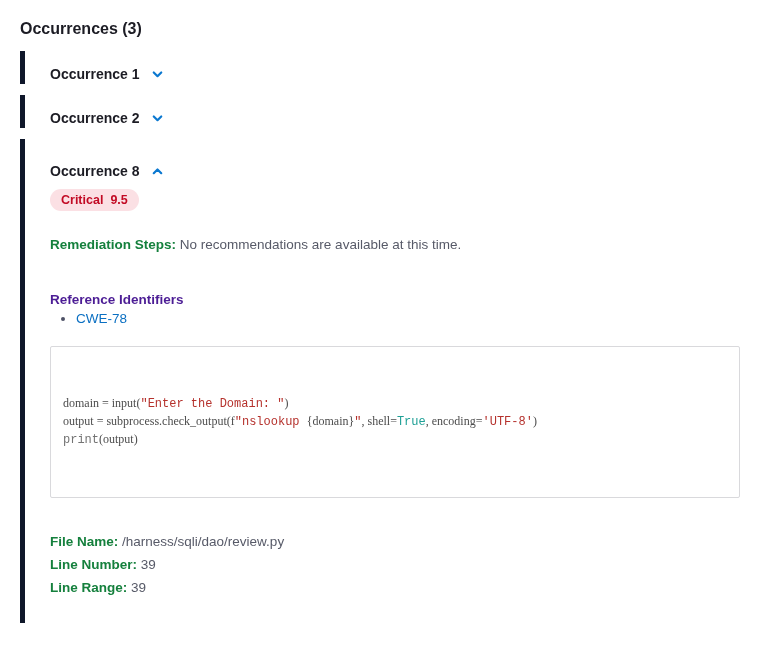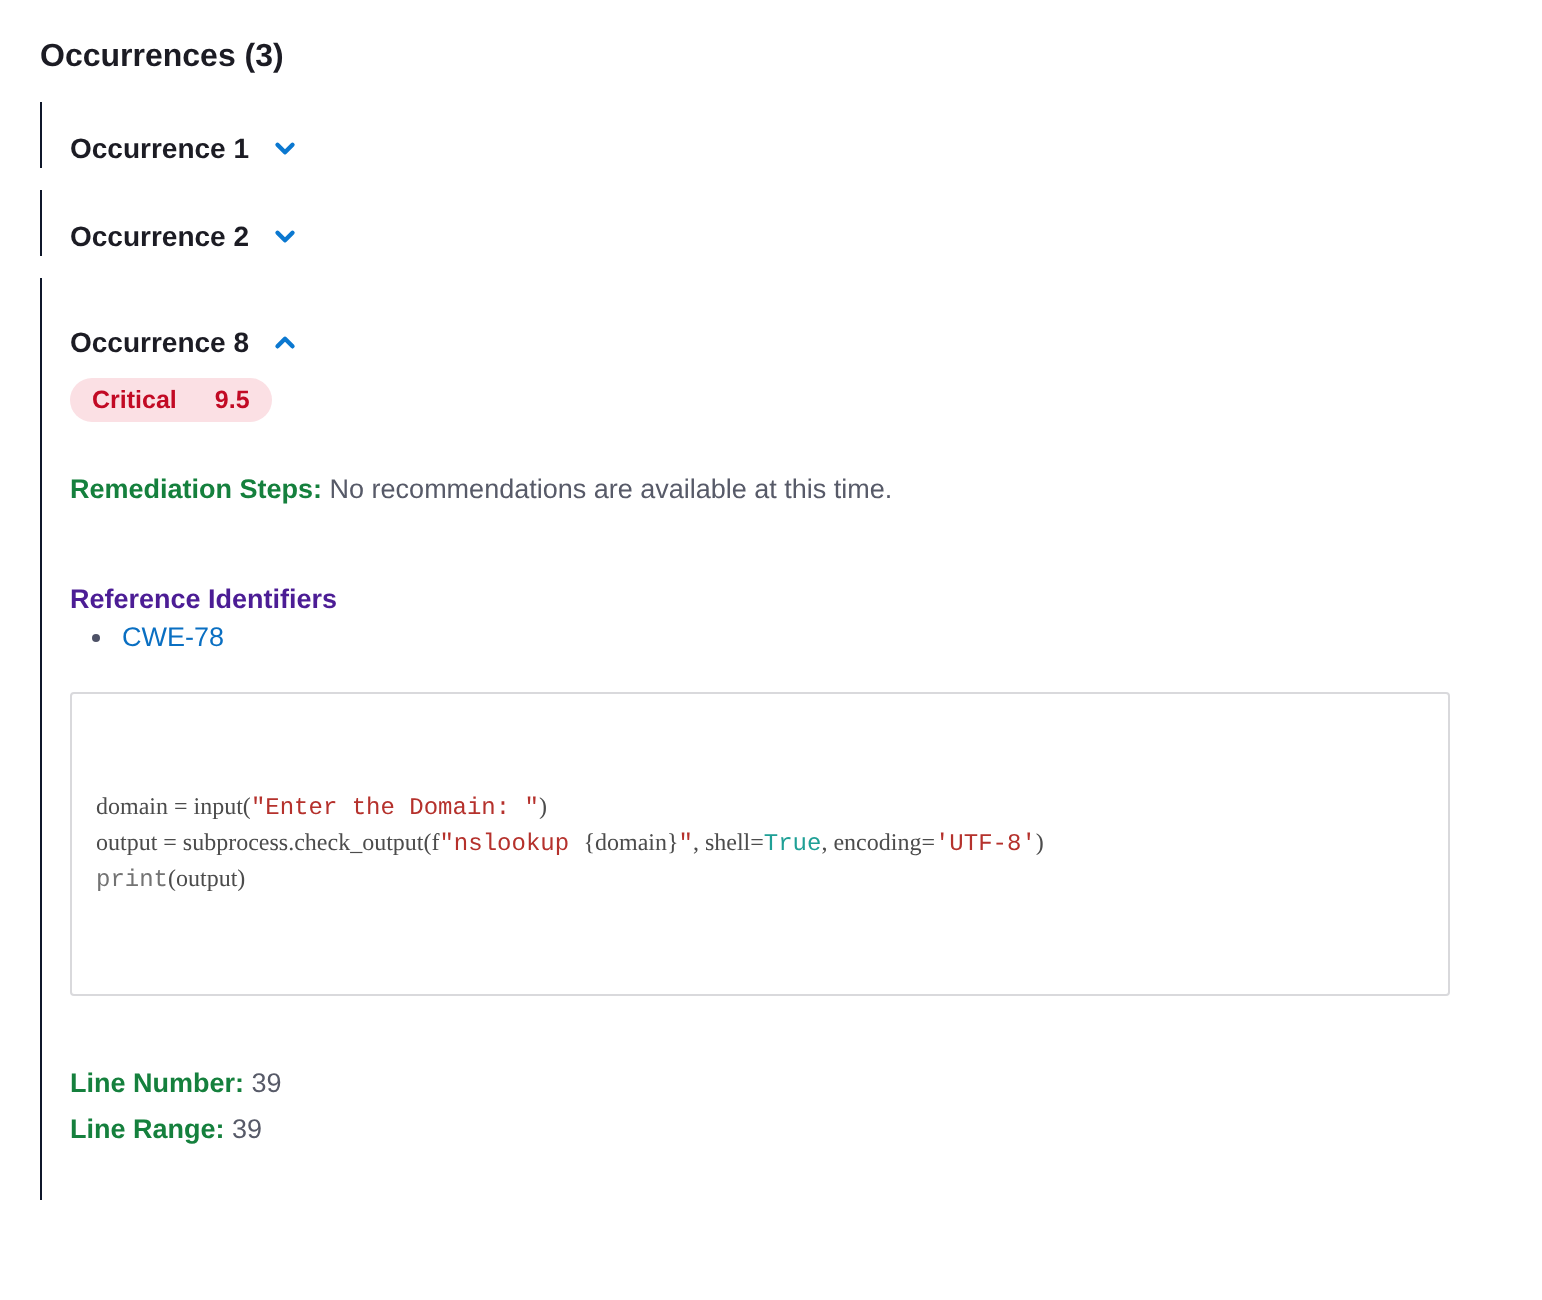--- a/index.html
+++ b/index.html
@@ -8,35 +8,35 @@
     width:771px; height:650px; overflow:hidden;
     padding:14px 20px 0 20px;
     font-family:"Liberation Sans", sans-serif;
     color:#575a68;
   }
   .page-title {
     font-size:16px; font-weight:700; color:#1c1c24;
     margin:6px 0 13px 0;
   }
   .occ-panel {
-    border-left:1px solid #0f172a;
-    padding:15px 0 2px 14px;
+    border-left:5px solid #0f172a;
+    padding:15px 0 2px 25px;
     margin-bottom:11px;
   }
   .occ-panel.expanded { margin-bottom:0; padding-bottom:24px; padding-top:24px; }
   .occ-header {
     display:flex; align-items:center; gap:10px;
     cursor:pointer; width:max-content;
   }
   .occ-title {
     font-size:14px; font-weight:700; color:#1c1c24; line-height:16px;
   }
   .chevron { display:block; }
   .badge {
-    display:inline-flex; align-items:center; gap:19px;
+    display:inline-flex; align-items:center; gap:7px;
     margin-top:10px;
     background:#fbe0e4; border-radius:11px;
     padding:4px 11px;
     font-size:12.5px; font-weight:700; color:#c20a24;
   }
   .remediation { margin-top:26px; font-size:13.5px; color:#575a68; }
   .bold-label { font-weight:700; color:#15803d; }
   .section-heading {
     font-size:13.5px; font-weight:700; color:#4c1d95;
   }
@@ -105,20 +105,24 @@
   <ul class="ref-list">
       <li><a>CWE-78</a></li>
     </ul>
 
   <div class="code-box">
     <div><div class="code-line"><span class="tk-p">domain = input(</span><span class="tk-s">"Enter the Domain: "</span><span class="tk-p">)</span></div><div class="code-line"><span class="tk-p">output = subprocess.check_output(f</span><span class="tk-s">"nslookup </span><span class="tk-p">{domain}</span><span class="tk-s">"</span><span class="tk-p">, shell=</span><span class="tk-b">True</span><span class="tk-p">, encoding=</span><span class="tk-s">'UTF-8'</span><span class="tk-p">)</span></div><div class="code-line"><span class="tk-k">print</span><span class="tk-p">(output)</span></div></div>
   </div>
 
   <div class="meta-block">
     <div>
+      <span class="bold-label">File Name:</span>
+      <span>/harness/sqli/dao/review.py</span>
+    </div>
+    <div>
       <span class="bold-label">Line Number:</span>
       <span>39</span>
     </div>
     <div>
       <span class="bold-label">Line Range:</span>
       <span>39</span>
     </div>
     <div>
       
     </div>

